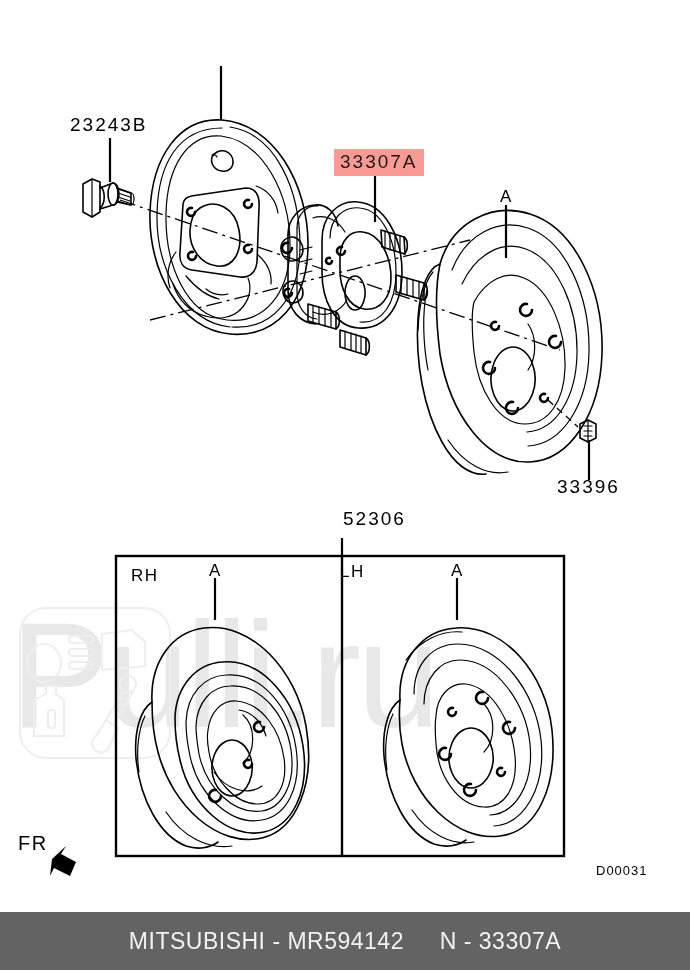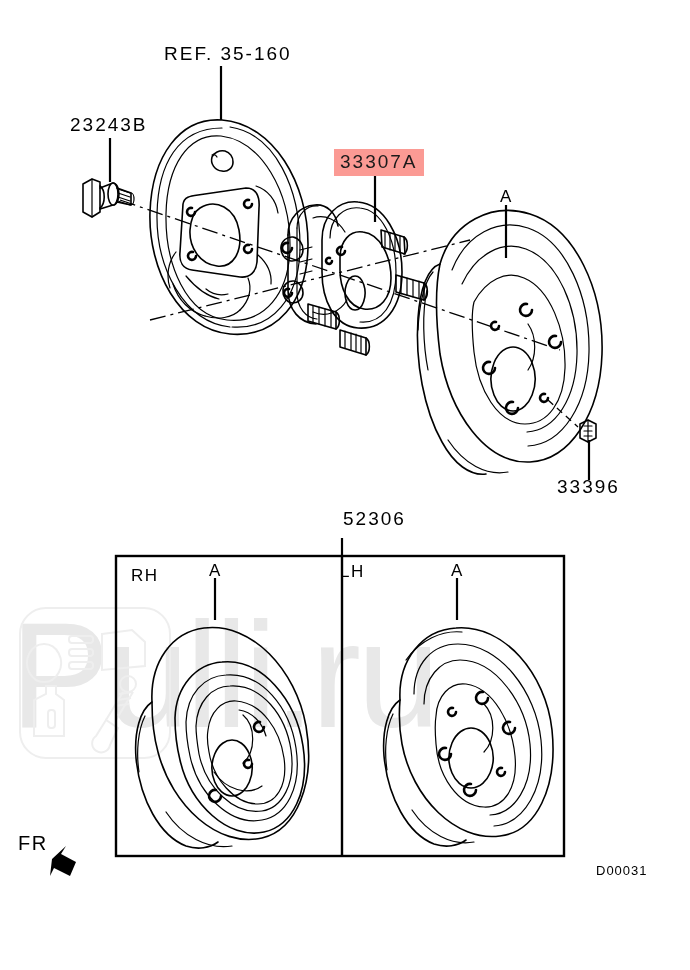--- a/index.html
+++ b/index.html
@@ -361,21 +361,20 @@
         <path class="lnH" d="M471,784 a6,6 0 1 0 5,6"></path>
 
         <path class="lnT" d="M412,810 C428,834 452,846 474,842"></path>
       </g>
 
       <g>
         <path class="blk" d="M52,859 L66,846 L61,854 L76,862 L70,876 L54,868 L50,876 Z"></path>
       </g>
     </svg>
 
-    <div class="lbl" style="left:164px; top:43px;">REF. 35-160</div>
 
     <div class="lbl" style="left:70px; top:114px;">23243B</div>
 
     <div class="lbl highlight" style="left:334px; top:149px;">33307A</div>
 
     <div class="lbl lbl-a" style="left:500px; top:187px;">A</div>
 
     <div class="lbl" style="left:557px; top:476px;">33396</div>
 
     <div class="lbl" style="left:305px; top:508px;margin-left:38px;">52306</div>
@@ -387,14 +386,25 @@
     <div class="lbl lbl-sm" style="left:340px; top:562px;">LH</div>
 
     <div class="lbl lbl-a" style="left:451px; top:561px;">A</div>
 
     <div class="lbl lbl-sm" style="left:18px; top:832px; font-size:20px;">FR</div>
 
     <div class="lbl lbl-code" style="left:596px; top:863px;">D00031</div>
 
   </div>
 
+  <div class="footer">
+    <div class="footer-text">
+      <span>MITSUBISHI</span>
+      <span>-</span>
+      <span>MR594142</span>
+      <span class="footer-gap"></span>
+      <span>N</span>
+      <span>-</span>
+      <span>33307A</span>
+    </div>
+  </div>
 
 </div>
 
 </body></html>

